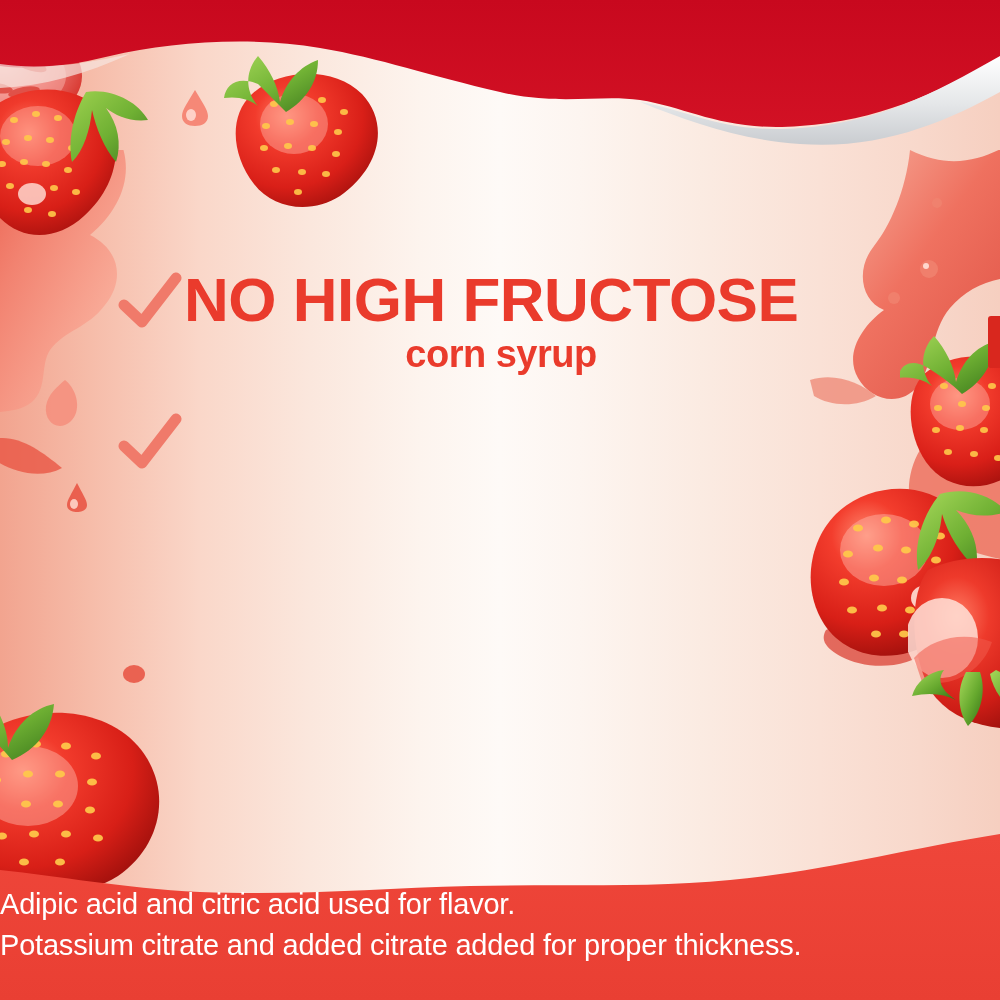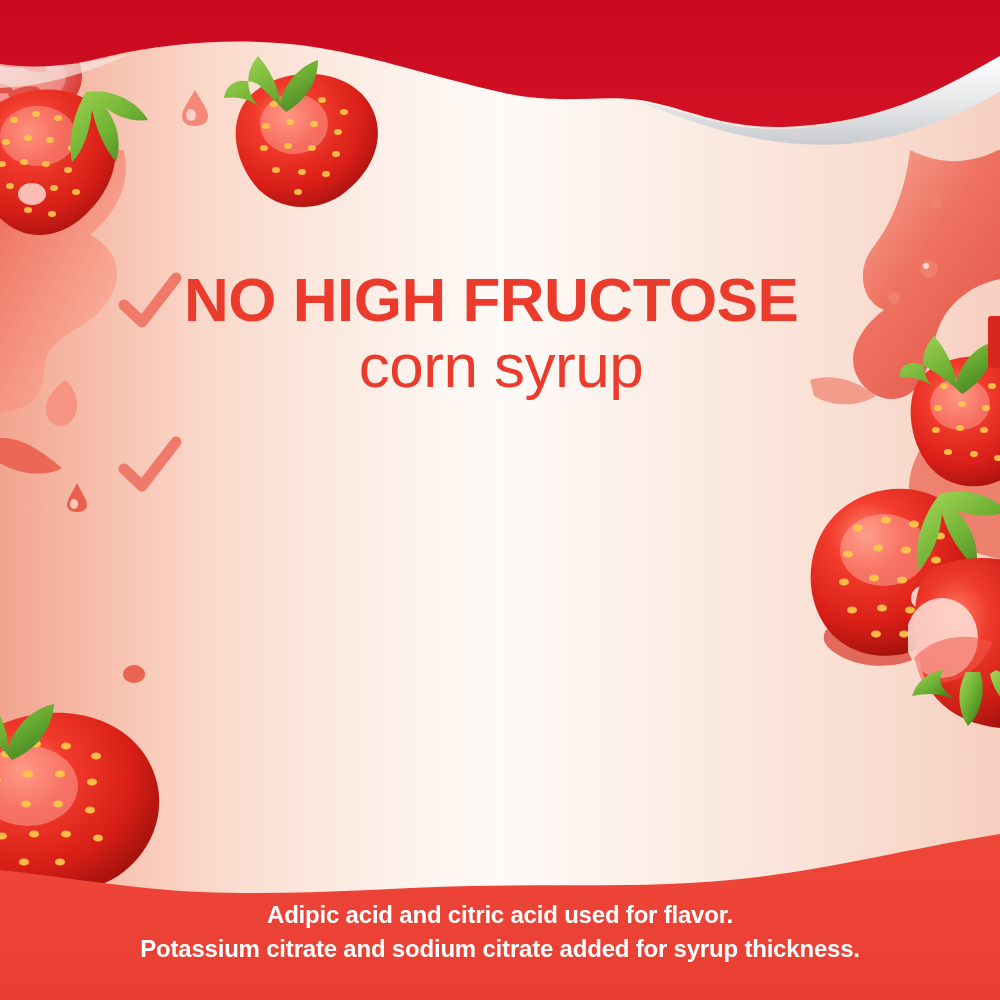--- a/index.html
+++ b/index.html
@@ -72,36 +72,36 @@
     font-weight:bold;
     white-space:nowrap;
   }
   .lower{
     font-weight:bold;
     text-transform:none;
   }
   .c2-line2{
     display:block;
     text-align:center;
-    font-size:62px;
-    font-weight:normal;
+    font-size:38px;
+    font-weight:bold;
     margin-top:6px;
     margin-left:-6px;
     letter-spacing:-0.5px;
   }
 
   
   .footer{
     position:absolute;
     left:0; right:0; bottom:34px;
     z-index:7;
-    text-align:center;
+    text-align:left;
     color:#FFFFFF;
-    font-size:24px;
-    font-weight:bold;
+    font-size:29px;
+    font-weight:normal;
     line-height:1.42;
     letter-spacing:-0.2px;
   }
   .footer div{ white-space:nowrap; }
 </style>
 </head>
 <body>
 
 <div id="stage">
 
@@ -468,16 +468,16 @@
     <div class="claim">
       <svg class="check" viewBox="0 0 64 60">
         <path d="M6,33 L24,50 L58,6" fill="none" stroke="#F07A6A" stroke-width="11" stroke-linecap="round" stroke-linejoin="round"></path>
       </svg>
     </div>
 
   </div>
 
   <div class="footer">
     <div>Adipic acid and citric acid used for flavor.</div>
-    <div>Potassium citrate and sodium citrate added for syrup thickness.</div>
+    <div>Potassium citrate and added citrate added for proper thickness.</div>
   </div>
 
 </div>
 
 </body></html>

